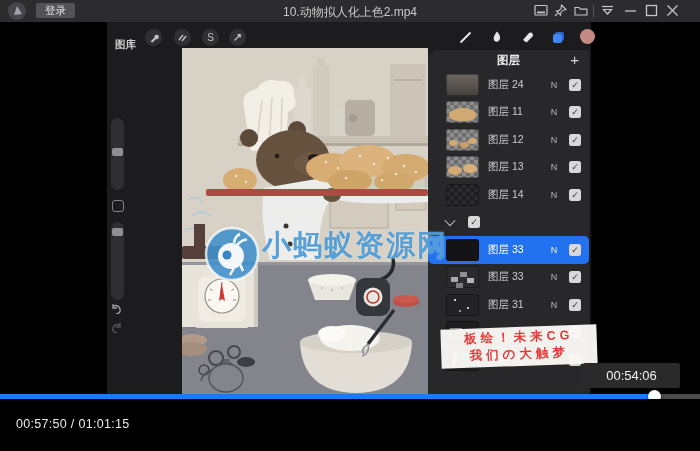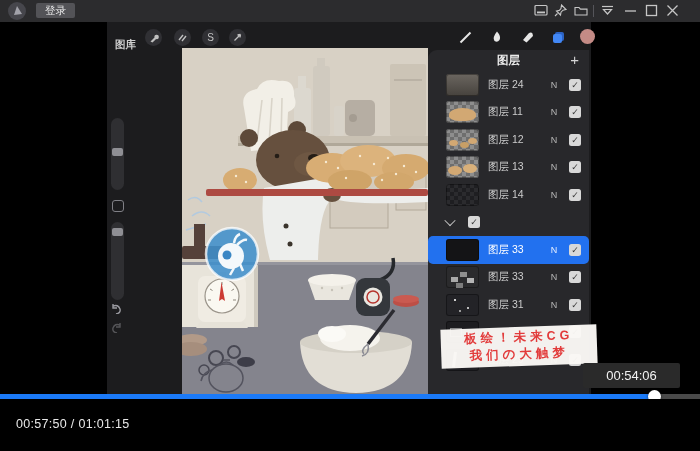--- a/index.html
+++ b/index.html
@@ -114,20 +114,21 @@
 
 <div class="app">
 
   <div class="titlebar">
     <div class="app-logo">
       <svg width="18" height="18">
           <polygon points="9,4 14,12 6,13" fill="#a2a2aa"></polygon>
         </svg>
     </div>
     <div class="login-btn">登录</div>
+    <div class="window-title">10.动物拟人化上色2.mp4</div>
 
     <div class="win-ic" style="left:534px">
       <svg width="14" height="13">
           <rect x="1" y="1.5" width="12" height="9.5" rx="1" fill="none" stroke="#c6c6c6" stroke-width="1.2"></rect>
           <rect x="3" y="7.5" width="8" height="1.8" fill="#c6c6c6"></rect>
         </svg>
     </div>
     <div class="win-ic" style="left:554px">
       <svg width="14" height="13">
           <path d="M7.5 1 L12 5.5 L9 6.2 L7 8.2 L6.5 11 L2.5 7 L5.3 6.4 L7 4.5 Z" fill="none" stroke="#c6c6c6" stroke-width="1.1"></path>
@@ -440,20 +441,21 @@
       <div class="wm-logo">
         <svg width="56" height="56">
           <circle cx="28" cy="28" r="26" fill="rgba(64,144,204,.88)"></circle>
           <circle cx="28" cy="28" r="26" fill="none" stroke="rgba(255,255,255,.75)" stroke-width="2.5"></circle>
           <circle cx="27" cy="30" r="13" fill="#f4f8fb"></circle>
           <circle cx="23" cy="29" r="4.5" fill="#3a86c4"></circle>
           <path d="M33 19 q6 -6 10 -5 M30 17 q1 -7 6 -9" stroke="#f4f8fb" stroke-width="2.5" fill="none"></path>
           <path d="M30 42 l-4 7 M36 38 l3 7" stroke="#f4f8fb" stroke-width="2.5" fill="none"></path>
         </svg>
       </div>
+      <div class="wm-name">小蚂蚁资源网</div>
     </div>
 
     <div class="red-banner">
       <div>板绘！未来CG</div>
       <div>我们の大触梦</div>
     </div>
 
     <div class="seek-tooltip">00:54:06</div>
   </div>
 

